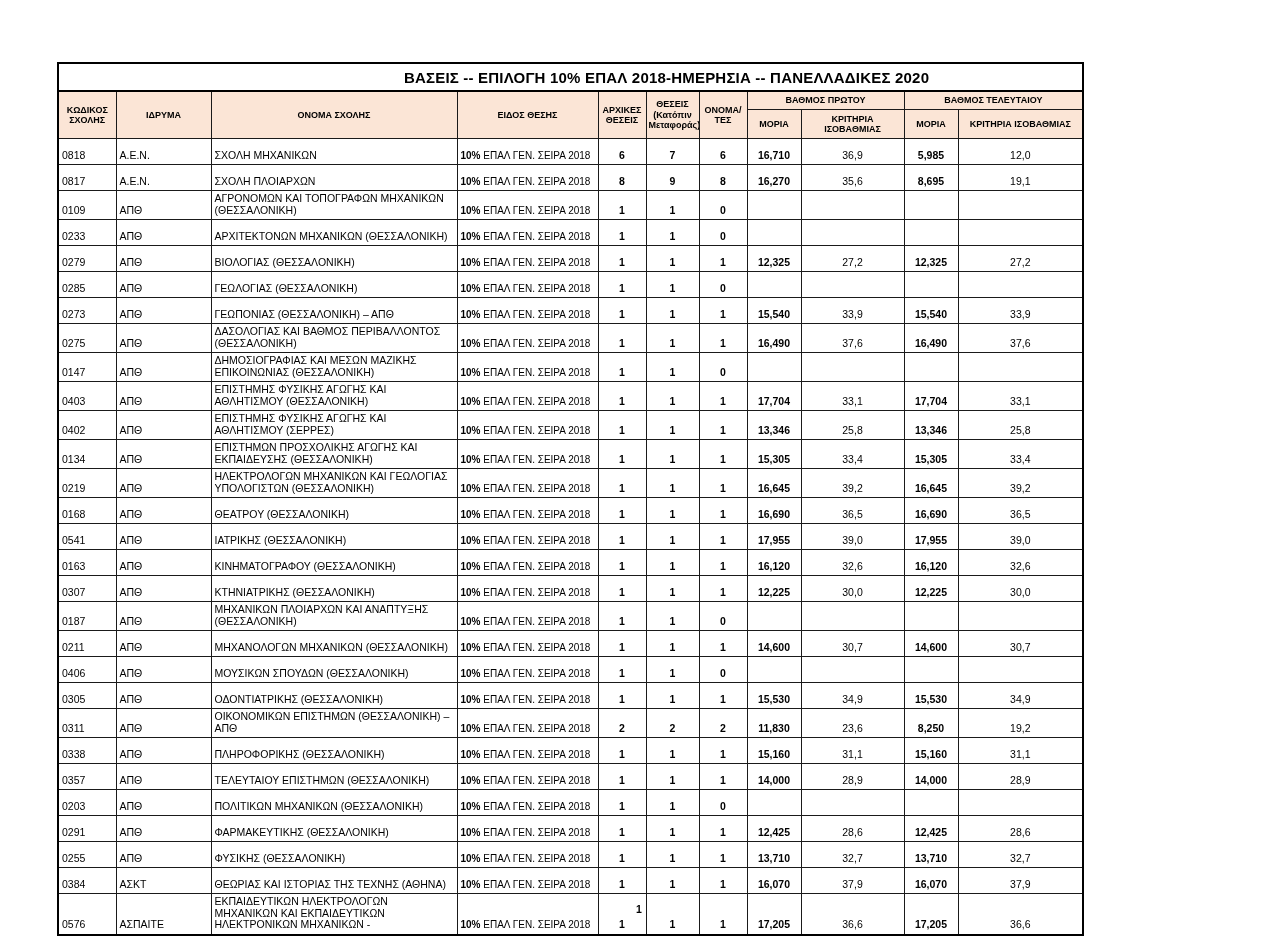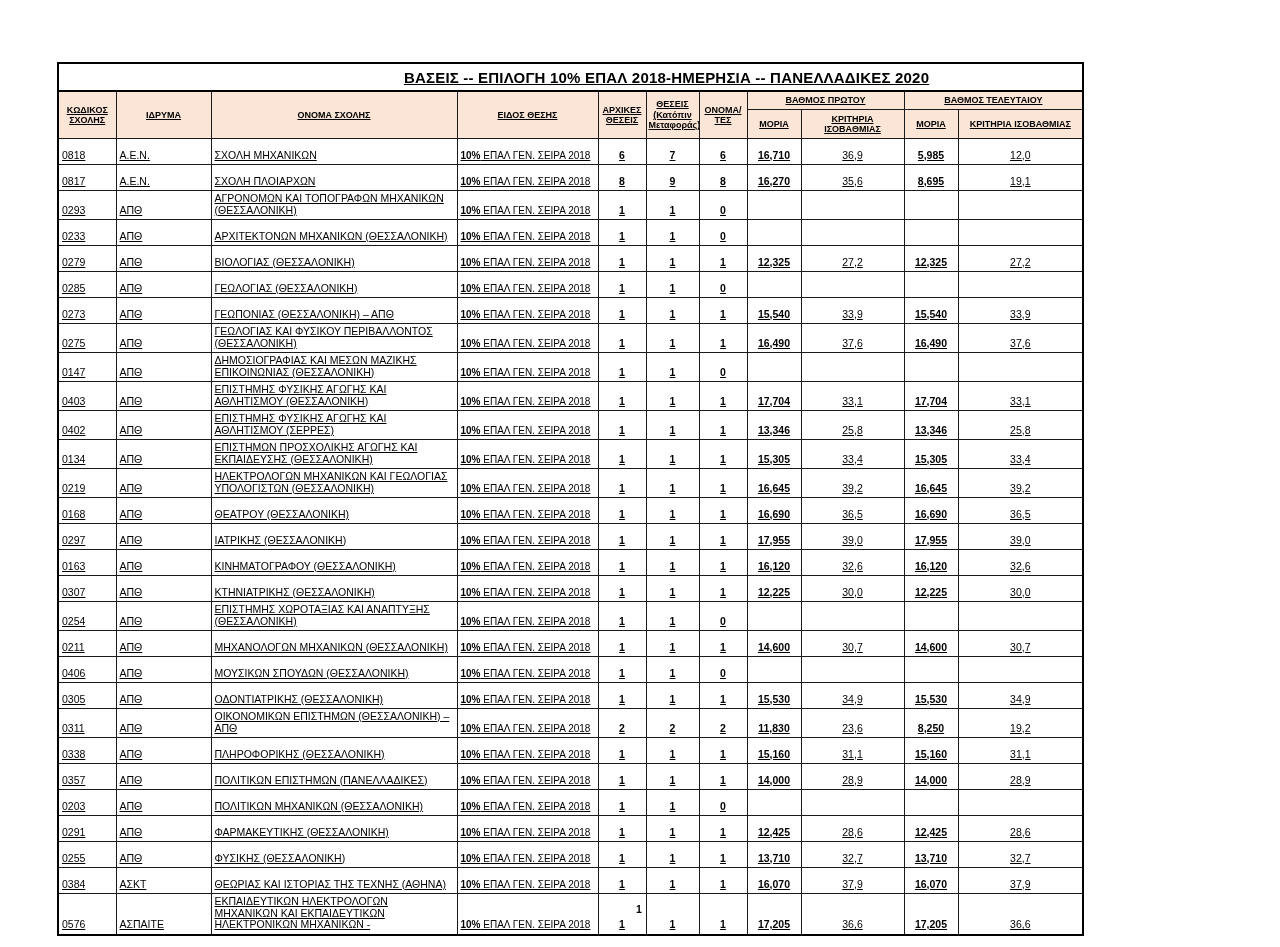--- a/index.html
+++ b/index.html
@@ -2,21 +2,21 @@
 <html lang="el"><head>
 <meta charset="utf-8">
 <style>
   html,body{margin:0;padding:0;}
   body{
     width:1280px;height:947px;background:#ffffff;
     font-family:"Liberation Sans",sans-serif;color:#000;
     position:relative;overflow:hidden;
   }
   .sheet{position:absolute;left:57px;top:62px;width:1025px;}
-  table{border-collapse:collapse;table-layout:fixed;width:1025px;border:2px solid #000;text-decoration:underline;}
+  table{border-collapse:collapse;table-layout:fixed;width:1025px;border:2px solid #000;}
   td,th{border:1px solid #1a1a1a;overflow:hidden;}
   
   .title-cell{
     background:#fff;border:2px solid #000;height:22px;
     font-size:15px;font-weight:bold;text-align:center;vertical-align:middle;
     padding:2px 2px 2px 194px;letter-spacing:.2px;
   }
   
   thead th{
     background:#fbe5d6;font-size:9px;font-weight:bold;line-height:10.5px;
@@ -101,21 +101,21 @@
     <td class="type"><span class="b">10%</span><span> ΕΠΑΛ ΓΕΝ. ΣΕΙΡΑ 2018</span></td>
     <td class="num">8</td>
     <td class="num">9</td>
     <td class="num">8</td>
     <td class="num">16,270</td>
     <td class="crit">35,6</td>
     <td class="num">8,695</td>
     <td class="crit">19,1</td>
   </tr>
         <tr>
-    <td class="c">0293</td>
+    <td class="c">0109</td>
     <td class="c">ΑΠΘ</td>
     <td class="name">ΑΓΡΟΝΟΜΩΝ ΚΑΙ ΤΟΠΟΓΡΑΦΩΝ ΜΗΧΑΝΙΚΩΝ (ΘΕΣΣΑΛΟΝΙΚΗ)</td>
     <td class="type"><span class="b">10%</span><span> ΕΠΑΛ ΓΕΝ. ΣΕΙΡΑ 2018</span></td>
     <td class="num">1</td>
     <td class="num">1</td>
     <td class="num">0</td>
     <td class="num"></td>
     <td class="crit"></td>
     <td class="num"></td>
     <td class="crit"></td>
@@ -168,21 +168,21 @@
     <td class="num">1</td>
     <td class="num">1</td>
     <td class="num">15,540</td>
     <td class="crit">33,9</td>
     <td class="num">15,540</td>
     <td class="crit">33,9</td>
   </tr>
         <tr>
     <td class="c">0275</td>
     <td class="c">ΑΠΘ</td>
-    <td class="name">ΓΕΩΛΟΓΙΑΣ ΚΑΙ ΦΥΣΙΚΟΥ ΠΕΡΙΒΑΛΛΟΝΤΟΣ (ΘΕΣΣΑΛΟΝΙΚΗ)</td>
+    <td class="name">ΔΑΣΟΛΟΓΙΑΣ ΚΑΙ ΒΑΘΜΟΣ ΠΕΡΙΒΑΛΛΟΝΤΟΣ (ΘΕΣΣΑΛΟΝΙΚΗ)</td>
     <td class="type"><span class="b">10%</span><span> ΕΠΑΛ ΓΕΝ. ΣΕΙΡΑ 2018</span></td>
     <td class="num">1</td>
     <td class="num">1</td>
     <td class="num">1</td>
     <td class="num">16,490</td>
     <td class="crit">37,6</td>
     <td class="num">16,490</td>
     <td class="crit">37,6</td>
   </tr>
         <tr>
@@ -257,21 +257,21 @@
     <td class="type"><span class="b">10%</span><span> ΕΠΑΛ ΓΕΝ. ΣΕΙΡΑ 2018</span></td>
     <td class="num">1</td>
     <td class="num">1</td>
     <td class="num">1</td>
     <td class="num">16,690</td>
     <td class="crit">36,5</td>
     <td class="num">16,690</td>
     <td class="crit">36,5</td>
   </tr>
         <tr>
-    <td class="c">0297</td>
+    <td class="c">0541</td>
     <td class="c">ΑΠΘ</td>
     <td class="name">ΙΑΤΡΙΚΗΣ (ΘΕΣΣΑΛΟΝΙΚΗ)</td>
     <td class="type"><span class="b">10%</span><span> ΕΠΑΛ ΓΕΝ. ΣΕΙΡΑ 2018</span></td>
     <td class="num">1</td>
     <td class="num">1</td>
     <td class="num">1</td>
     <td class="num">17,955</td>
     <td class="crit">39,0</td>
     <td class="num">17,955</td>
     <td class="crit">39,0</td>
@@ -296,23 +296,23 @@
     <td class="type"><span class="b">10%</span><span> ΕΠΑΛ ΓΕΝ. ΣΕΙΡΑ 2018</span></td>
     <td class="num">1</td>
     <td class="num">1</td>
     <td class="num">1</td>
     <td class="num">12,225</td>
     <td class="crit">30,0</td>
     <td class="num">12,225</td>
     <td class="crit">30,0</td>
   </tr>
         <tr>
-    <td class="c">0254</td>
-    <td class="c">ΑΠΘ</td>
-    <td class="name">ΕΠΙΣΤΗΜΗΣ ΧΩΡΟΤΑΞΙΑΣ ΚΑΙ ΑΝΑΠΤΥΞΗΣ (ΘΕΣΣΑΛΟΝΙΚΗ)</td>
+    <td class="c">0187</td>
+    <td class="c">ΑΠΘ</td>
+    <td class="name">ΜΗΧΑΝΙΚΩΝ ΠΛΟΙΑΡΧΩΝ ΚΑΙ ΑΝΑΠΤΥΞΗΣ (ΘΕΣΣΑΛΟΝΙΚΗ)</td>
     <td class="type"><span class="b">10%</span><span> ΕΠΑΛ ΓΕΝ. ΣΕΙΡΑ 2018</span></td>
     <td class="num">1</td>
     <td class="num">1</td>
     <td class="num">0</td>
     <td class="num"></td>
     <td class="crit"></td>
     <td class="num"></td>
     <td class="crit"></td>
   </tr>
         <tr>
@@ -376,21 +376,21 @@
     <td class="num">1</td>
     <td class="num">1</td>
     <td class="num">15,160</td>
     <td class="crit">31,1</td>
     <td class="num">15,160</td>
     <td class="crit">31,1</td>
   </tr>
         <tr>
     <td class="c">0357</td>
     <td class="c">ΑΠΘ</td>
-    <td class="name">ΠΟΛΙΤΙΚΩΝ ΕΠΙΣΤΗΜΩΝ (ΠΑΝΕΛΛΑΔΙΚΕΣ)</td>
+    <td class="name">ΤΕΛΕΥΤΑΙΟΥ ΕΠΙΣΤΗΜΩΝ (ΘΕΣΣΑΛΟΝΙΚΗ)</td>
     <td class="type"><span class="b">10%</span><span> ΕΠΑΛ ΓΕΝ. ΣΕΙΡΑ 2018</span></td>
     <td class="num">1</td>
     <td class="num">1</td>
     <td class="num">1</td>
     <td class="num">14,000</td>
     <td class="crit">28,9</td>
     <td class="num">14,000</td>
     <td class="crit">28,9</td>
   </tr>
         <tr>

